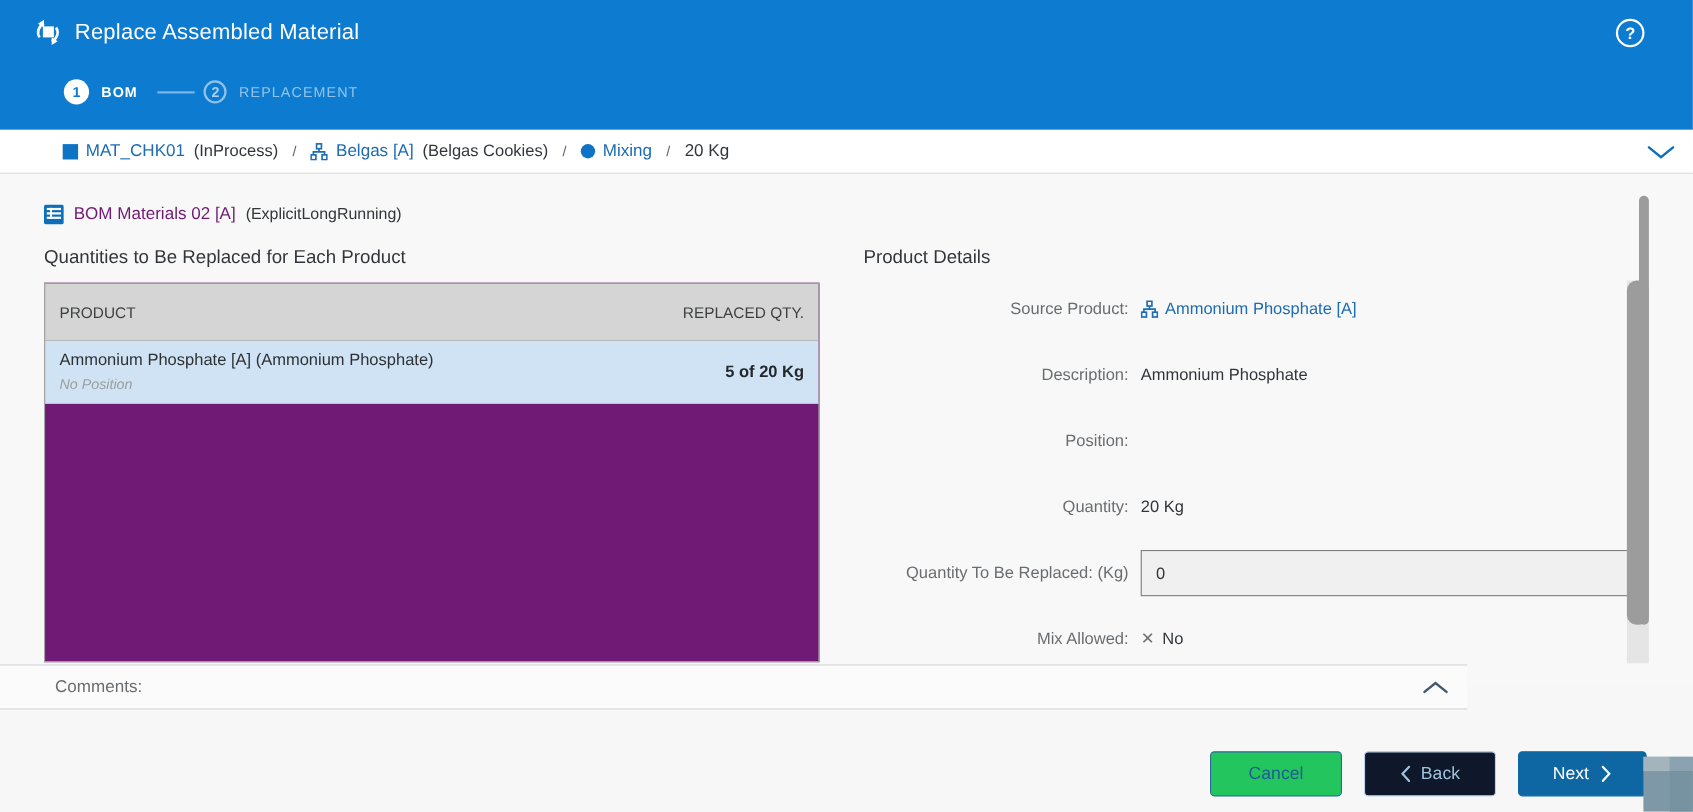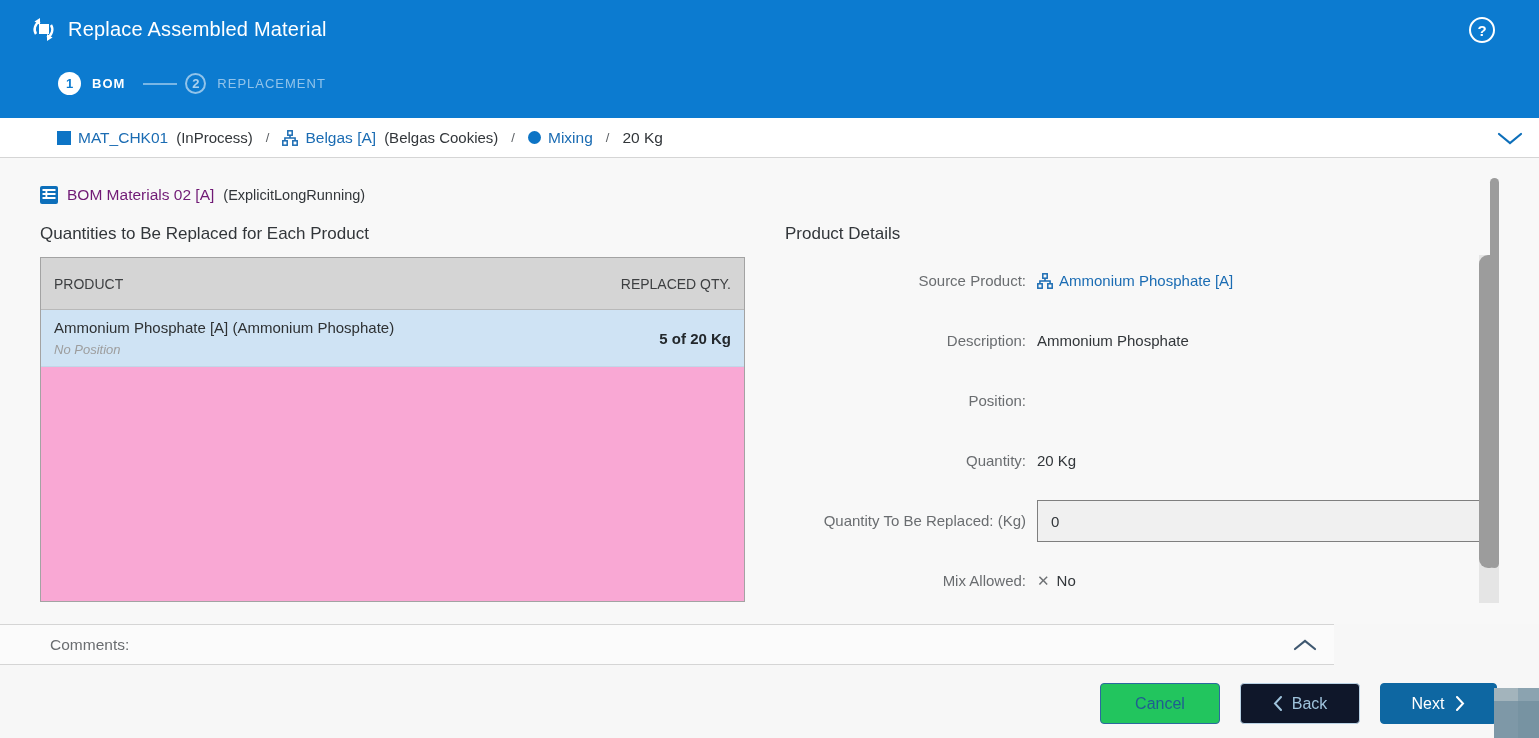--- a/index.html
+++ b/index.html
@@ -40,21 +40,21 @@
   .content { position:absolute; left:0; top:158px; width:1539px; height:466px; background:#f8f8f8; }
   .bom-line { position:absolute; left:40px; top:28px; display:flex; align-items:center; }
   .bom-list-icon { width:18px; height:18px; margin-right:9px; display:inline-flex; }
   .bom-link { color:#701a75; font-size:15.5px; cursor:pointer; }
   .bom-suffix { color:#32363a; font-size:14.5px; margin-left:9px; }
   .section-title { position:absolute; font-size:17px; font-weight:400; color:#32363a; }
   .qty-title { left:40px; top:66px; }
   .pd-title { left:785px; top:66px; }
 
   .qty-table { position:absolute; left:40px; top:99px; width:705px; height:345px;
-               border:1px solid #a3a3a3; background:#f9a8d4; }
+               border:1px solid #a3a3a3; background:#701a75; }
   .thead { height:52px; background:#d5d5d5; display:flex; align-items:center; justify-content:space-between;
            padding:0 13px; border-bottom:1px solid #b9b9b9; }
   .th { color:#3d3f41; font-size:14px; }
   .trow { height:57px; background:#cfe3f4; border-bottom:1px solid #c2d7e8; display:flex;
           align-items:center; justify-content:space-between; padding:0 13px; cursor:pointer; }
   .trow-left { display:flex; flex-direction:column; justify-content:center; }
   .trow-product { color:#2e3133; font-size:15px; line-height:20px; }
   .trow-pos { color:#9d9d9d; font-size:13px; font-style:italic; line-height:18px; margin-top:3px; }
   .trow-qty { color:#23282c; font-size:15px; font-weight:700; white-space:nowrap; }
 
@@ -68,21 +68,21 @@
   .qty-input { margin-left:11px; width:444px; height:42px; background:#f0f0f0; border:1px solid #7f7f7f;
                font-family:"Liberation Sans", sans-serif; font-size:15px; color:#32363a; padding:0 13px; outline:none; }
   .x-glyph { color:#6f7275; font-size:15px; margin-right:7px; }
 
   
   .sb-outer-thumb { position:absolute; left:1490px; top:20px; width:9px; height:390px; background:#9c9c9c; border-radius:5px; }
   .sb-inner-track { position:absolute; left:1479px; top:97px; width:20px; height:348px; background:#e5e5e5; }
   .sb-inner-thumb { position:absolute; left:1479px; top:97px; width:20px; height:313px; background:#9c9c9c; border-radius:9px; }
 
   
-  .comments-bar { position:absolute; left:0; top:624px; width:1334px; height:41px; background:#fbfbfb;
+  .comments-bar { position:absolute; left:0; top:604px; width:1334px; height:41px; background:#fbfbfb;
                   border-top:1px solid #d5d5d5; border-bottom:1px solid #d5d5d5;
                   display:flex; align-items:center; padding-left:50px; }
   .comments-label { color:#6a6d70; font-size:15.5px; }
   .comments-chevron { position:absolute; right:14px; top:8px; width:30px; height:24px; display:flex;
                       align-items:center; justify-content:center; cursor:pointer; }
 
   
   .footer { position:absolute; left:0; top:665px; width:1539px; height:73px; background:#f7f7f7; }
   .btn { position:absolute; top:18px; height:41px; border-radius:4px; font-family:"Liberation Sans", sans-serif;
          font-size:16px; display:flex; align-items:center; justify-content:center; cursor:pointer; }

